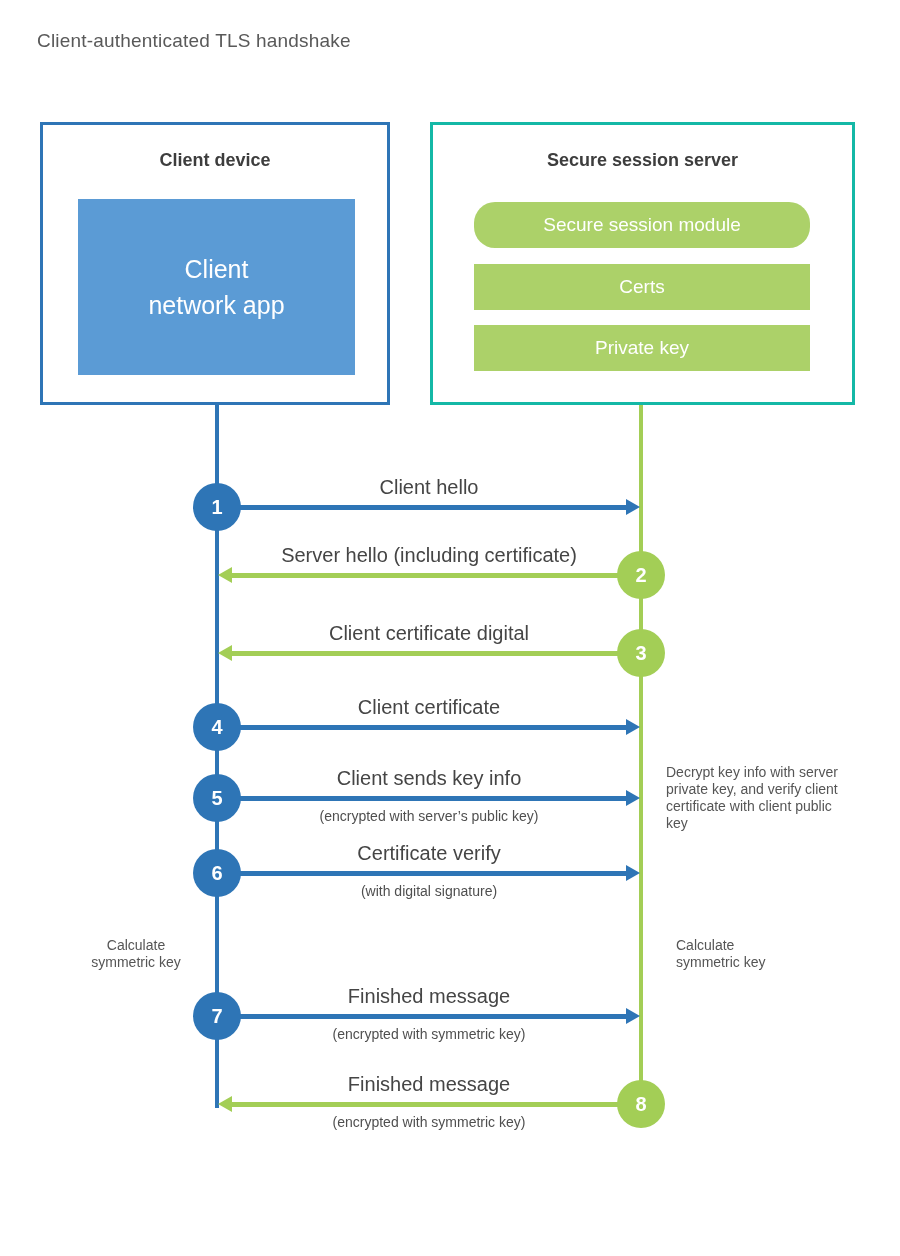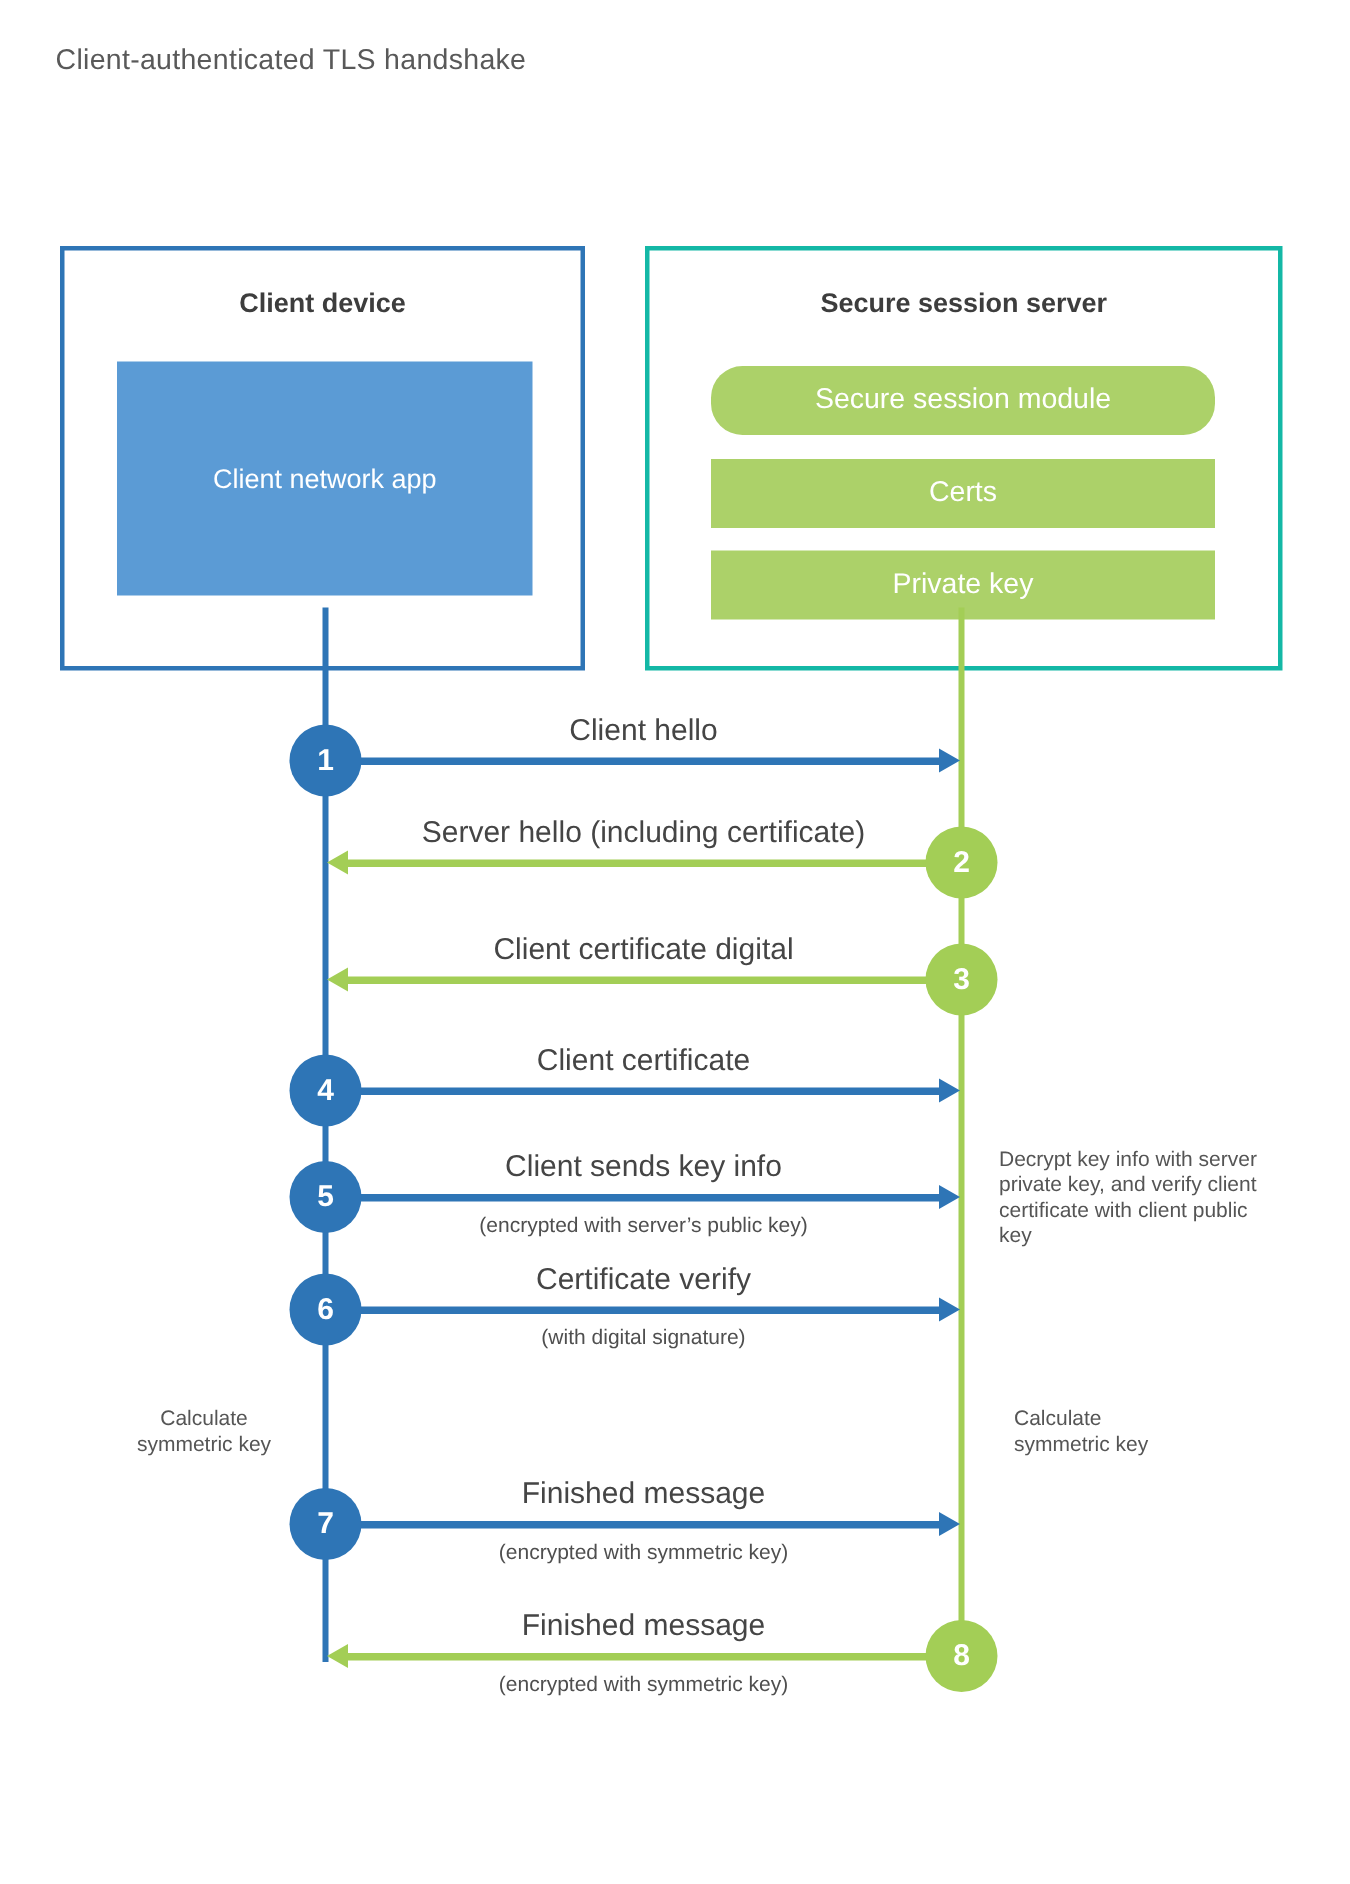--- a/index.html
+++ b/index.html
@@ -5,28 +5,28 @@
   html,body{margin:0;padding:0;background:#ffffff;}
   body{width:900px;height:1256px;position:relative;overflow:hidden;
        font-family:"Liberation Sans","DejaVu Sans",sans-serif;}
   .page{position:absolute;inset:0;}
 
   
   .main-title{position:absolute;left:37px;top:30px;font-size:19px;font-weight:300;
               color:#595959;letter-spacing:.2px;}
 
   
-  .actor-box{position:absolute;top:122px;height:283px;background:#fff;box-sizing:border-box;margin-top:42px;}
+  .actor-box{position:absolute;top:122px;height:283px;background:#fff;box-sizing:border-box;}
   .client-box{left:40px;width:350px;border:3px solid #2E75B6;}
   .server-box{left:430px;width:425px;border:3px solid #14b8a6;}
   .box-title{position:absolute;left:0;right:0;top:25px;text-align:center;
              font-size:18px;font-weight:bold;color:#3d3d3d;}
-  .client-app{position:absolute;left:35px;top:74px;width:277px;height:156px;background:#5B9BD5;
+  .client-app{position:absolute;left:35px;top:74px;width:277px;height:176px;background:#5B9BD5;
               display:flex;align-items:center;justify-content:center;text-align:center;
-              color:#fff;font-size:18px;line-height:1.45;}
+              color:#fff;font-size:25px;line-height:1.45;}
   .client-app span{display:block;max-width:150px;}
   .module-bar{position:absolute;left:41px;width:336px;height:46px;background:#ACD169;
               display:flex;align-items:center;justify-content:center;
               color:#fff;font-size:19px;}
   .bar-0{top:77px;border-radius:21px;} .bar-1{top:139px;} .bar-2{top:200px;}
 
   
   .lifeline{position:absolute;width:4px;top:405px;}
   .lifeline-client{left:215px;height:703px;background:#2E75B6;}
   .lifeline-server{left:639px;height:700px;background:#A3CE56;}

